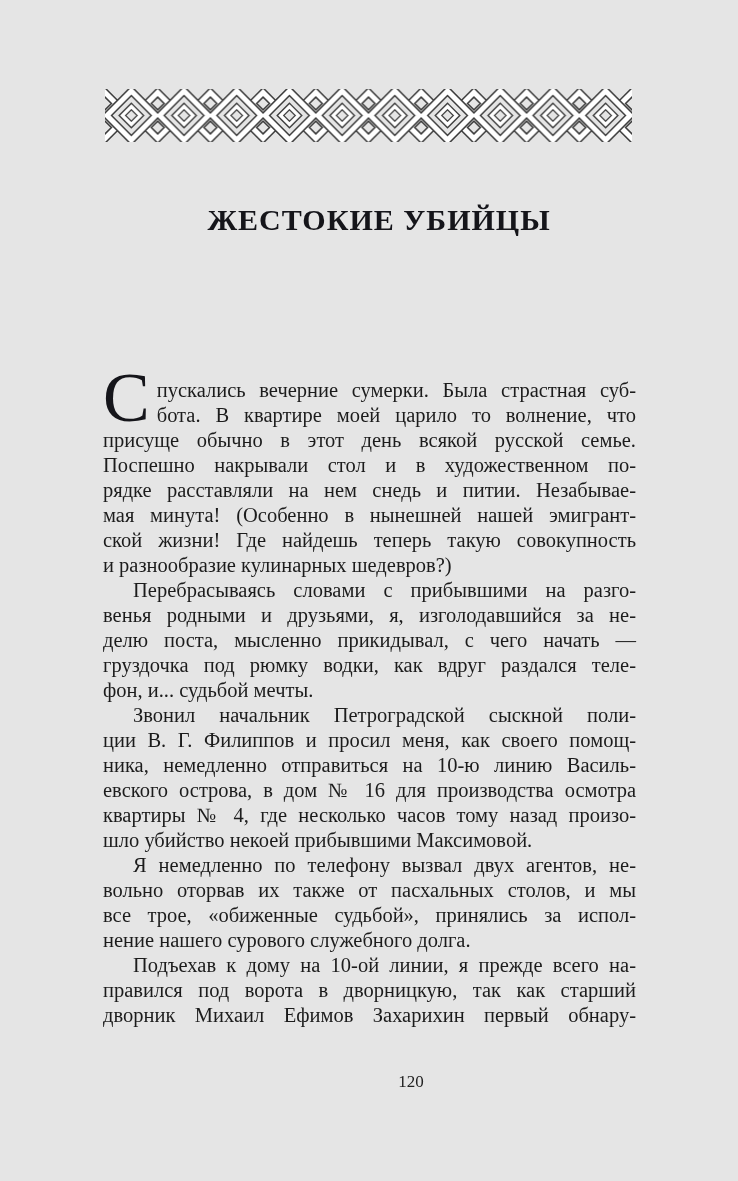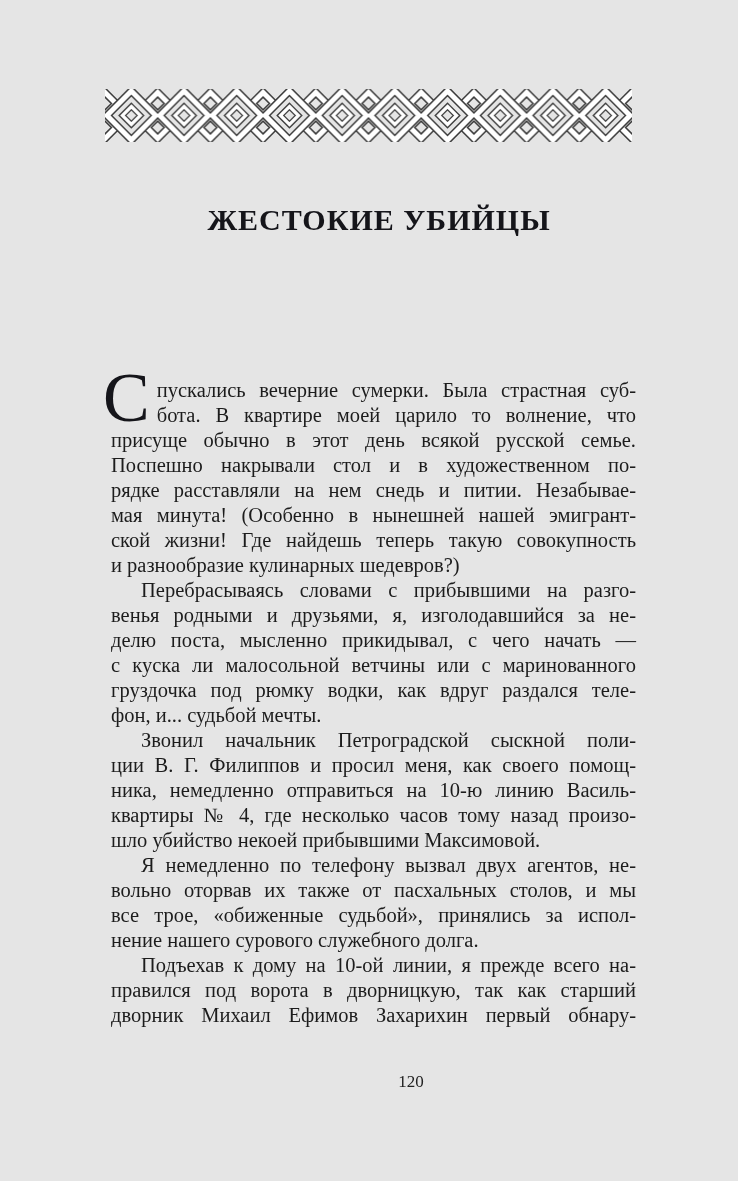--- a/index.html
+++ b/index.html
@@ -44,21 +44,20 @@
     font-size: 20.5px;
     line-height: 25px;
   }
   .para {
     margin: 0;
   }
   .line {
     text-align: justify;
     text-align-last: left;
     white-space: normal;
-    margin-left: 8px;
   }
   .line.j {
     text-align-last: justify;
   }
   .line.indent {
     text-indent: 30px;
   }
   .dropcap {
     float: left;
     height: 46px;
@@ -123,28 +122,28 @@
         <div class="line j">Поспешно накрывали стол и в художественном по-</div>
         <div class="line j">рядке расставляли на нем снедь и питии. Незабывае-</div>
         <div class="line j">мая минута! (Особенно в нынешней нашей эмигрант-</div>
         <div class="line j">ской жизни! Где найдешь теперь такую совокупность</div>
         <div class="line">и разнообразие кулинарных шедевров?)</div>
       </div>
       <div class="para">
         <div class="line j indent">Перебрасываясь словами с прибывшими на разго-</div>
         <div class="line j">венья родными и друзьями, я, изголодавшийся за не-</div>
         <div class="line j">делю поста, мысленно прикидывал, с чего начать —</div>
-        <div class="line j">с куска ли малосольной ветчины или с маринованного</div>
         <div class="line j">груздочка под рюмку водки, как вдруг раздался теле-</div>
         <div class="line">фон, и... судьбой мечты.</div>
       </div>
       <div class="para">
         <div class="line j indent">Звонил начальник Петроградской сыскной поли-</div>
         <div class="line j">ции В. Г. Филиппов и просил меня, как своего помощ-</div>
         <div class="line j">ника, немедленно отправиться на 10-ю линию Василь-</div>
+        <div class="line j">евского острова, в дом № 16 для производства осмотра</div>
         <div class="line j">квартиры № 4, где несколько часов тому назад произо-</div>
         <div class="line">шло убийство некоей прибывшими Максимовой.</div>
       </div>
       <div class="para">
         <div class="line j indent">Я немедленно по телефону вызвал двух агентов, не-</div>
         <div class="line j">вольно оторвав их также от пасхальных столов, и мы</div>
         <div class="line j">все трое, «обиженные судьбой», принялись за испол-</div>
         <div class="line">нение нашего сурового служебного долга.</div>
       </div>
       <div class="para">

